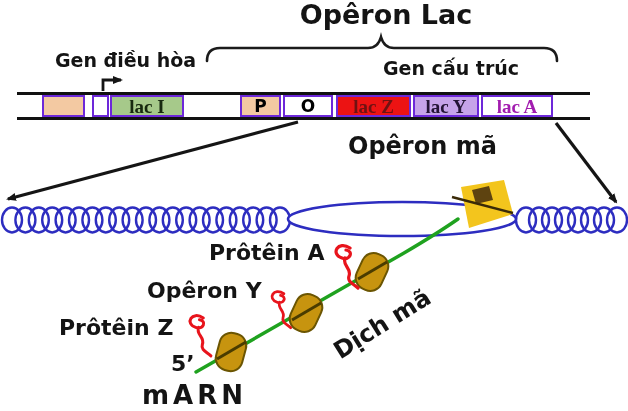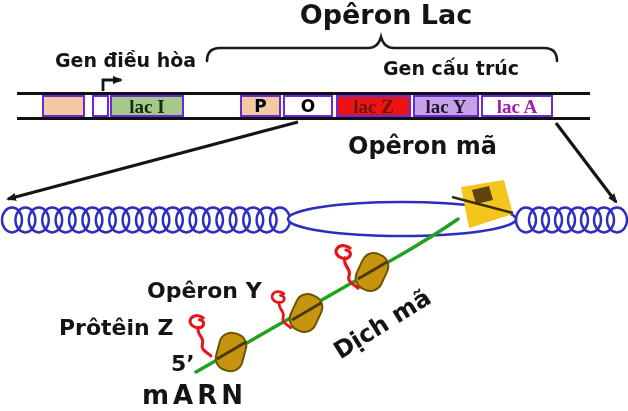--- a/index.html
+++ b/index.html
@@ -123,19 +123,20 @@
       <div class="gene-box" style="left: 266px; width: 50px; background: rgb(255, 255, 255); color: rgb(0, 0, 0);">O</div>
       <div class="gene-box serif" style="left: 319px; width: 75px; background: rgb(236, 19, 19); color: rgb(111, 18, 18);">lac Z</div>
       <div class="gene-box serif" style="left: 396px; width: 66px; background: rgb(198, 163, 233); color: rgb(36, 20, 54);">lac Y</div>
       <div class="gene-box serif" style="left: 464px; width: 72px; background: rgb(255, 255, 255); color: #a21caf;">lac A</div>
     </div>
 
   <div class="lbl title">Opêron Lac</div>
   <div class="lbl gen-dieu-hoa">Gen điều hòa</div>
   <div class="lbl gen-cau-truc">Gen cấu trúc</div>
   <div class="lbl phien-ma">Opêron mã</div>
+  <div class="lbl protein-a">Prôtêin A</div>
   <div class="lbl protein-y">Opêron Y</div>
   <div class="lbl protein-z">Prôtêin Z</div>
   <div class="lbl dich-ma">Dịch mã</div>
   <div class="lbl five-prime">5’</div>
   <div class="lbl marn">mARN</div>
 
 </div>
 
 </body></html>

